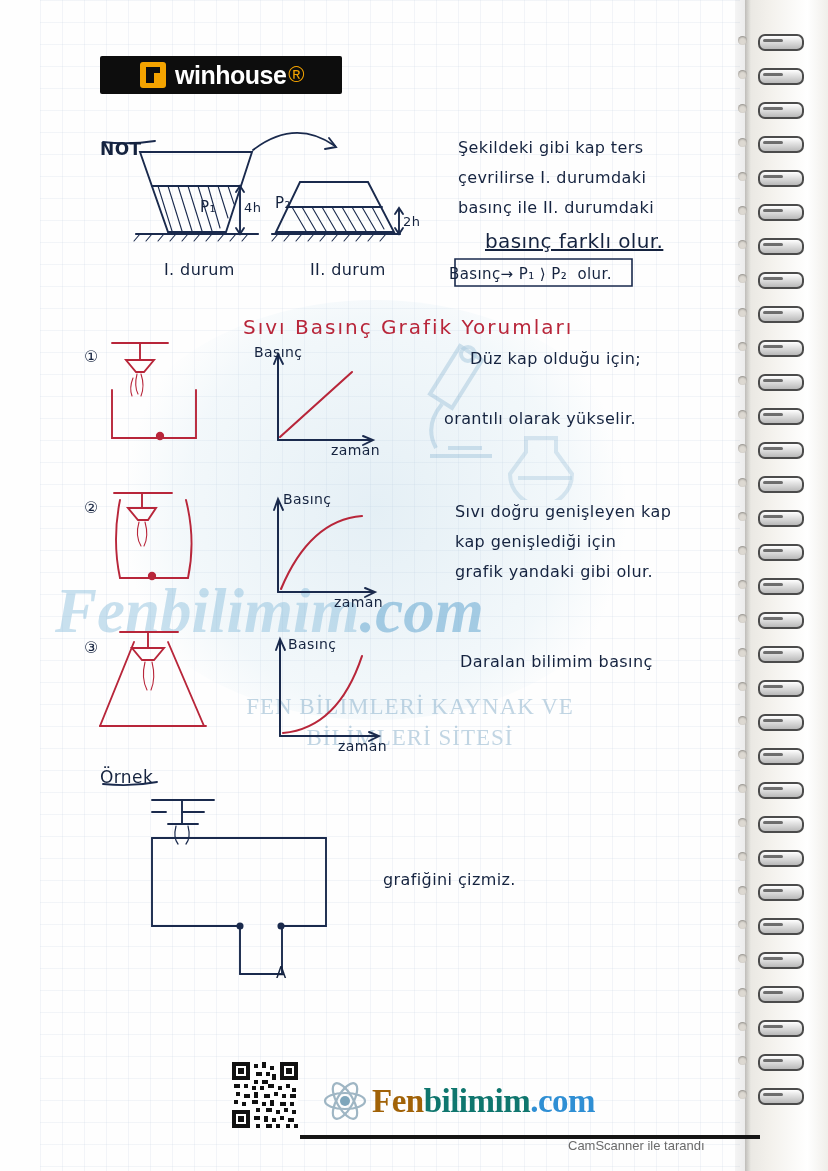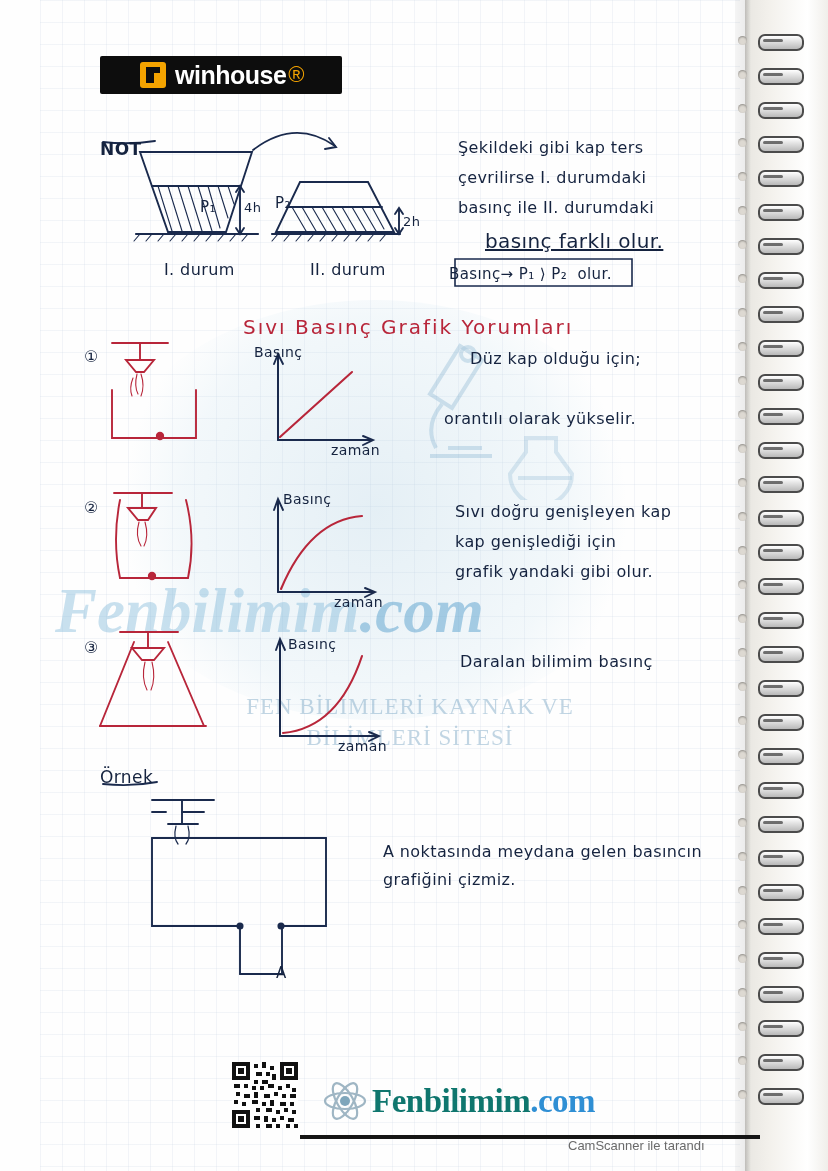--- a/index.html
+++ b/index.html
@@ -65,21 +65,21 @@
 
   
   .draw{position:absolute;left:0;top:0;width:760px;height:1171px;}
 
   
   .qr{position:absolute;left:232px;top:1062px;width:66px;height:66px;}
   .brand{position:absolute;left:322px;top:1078px;display:flex;align-items:center;}
   .brand-atom{width:46px;height:46px;}
   .brand-text{font-family:"Liberation Serif",serif;font-size:33px;font-weight:bold;
      margin-left:4px;letter-spacing:-.5px;}
-  .brand-text .fen{color:#0f766e;}
+  .brand-text .fen{color:#a16207;}
   .brand-text .bil{color:#0f766e;}
   .brand-text .com{color:#2f8fd4;}
   .footer-bar{position:absolute;left:300px;top:1135px;width:460px;height:4px;background:#151515;}
   .cam{position:absolute;left:568px;top:1138px;font-size:13px;color:#6a6a6a;}
 </style>
 </head>
 <body>
 
 <div class="page">
 
@@ -365,21 +365,20 @@
   <div class="txt hw" style="left:455px;top:500px;font-size:16px;">Sıvı doğru genişleyen kap</div>
   <div class="txt hw" style="left:455px;top:530px;font-size:16px;">kap genişlediği için</div>
   <div class="txt hw" style="left:455px;top:560px;font-size:16px;">grafik yandaki gibi olur.</div>
 
   <div class="txt hw" style="left:84px;top:636px;font-size:16px;">③</div>
   <div class="txt hw" style="left:288px;top:634px;font-size:14px;">Basınç</div>
   <div class="txt hw" style="left:338px;top:736px;font-size:14px;">zaman</div>
   <div class="txt hw" style="left:460px;top:650px;font-size:16px;">Daralan bilimim basınç</div>
 
   <div class="txt hw" style="left:100px;top:764px;font-size:17px;">Örnek</div>
-  <div class="txt hw" style="left:383px;top:840px;font-size:16px;">A noktasında meydana gelen basıncın</div>
   <div class="txt hw" style="left:383px;top:868px;font-size:16px;">grafiğini çizmiz.</div>
   <div class="txt hw" style="left:276px;top:962px;font-size:15px;">A</div>
 
   <svg class="qr" viewBox="0 0 33 33" shape-rendering="crispEdges">
     <rect width="33" height="33" fill="#fff"></rect>
     <g fill="#111">
       <rect x="0" y="0" width="9" height="9"></rect>
         <rect x="2" y="2" width="5" height="5" fill="#fff"></rect>
       <rect x="3" y="3" width="3" height="3"></rect>
       <rect x="24" y="0" width="9" height="9"></rect>

